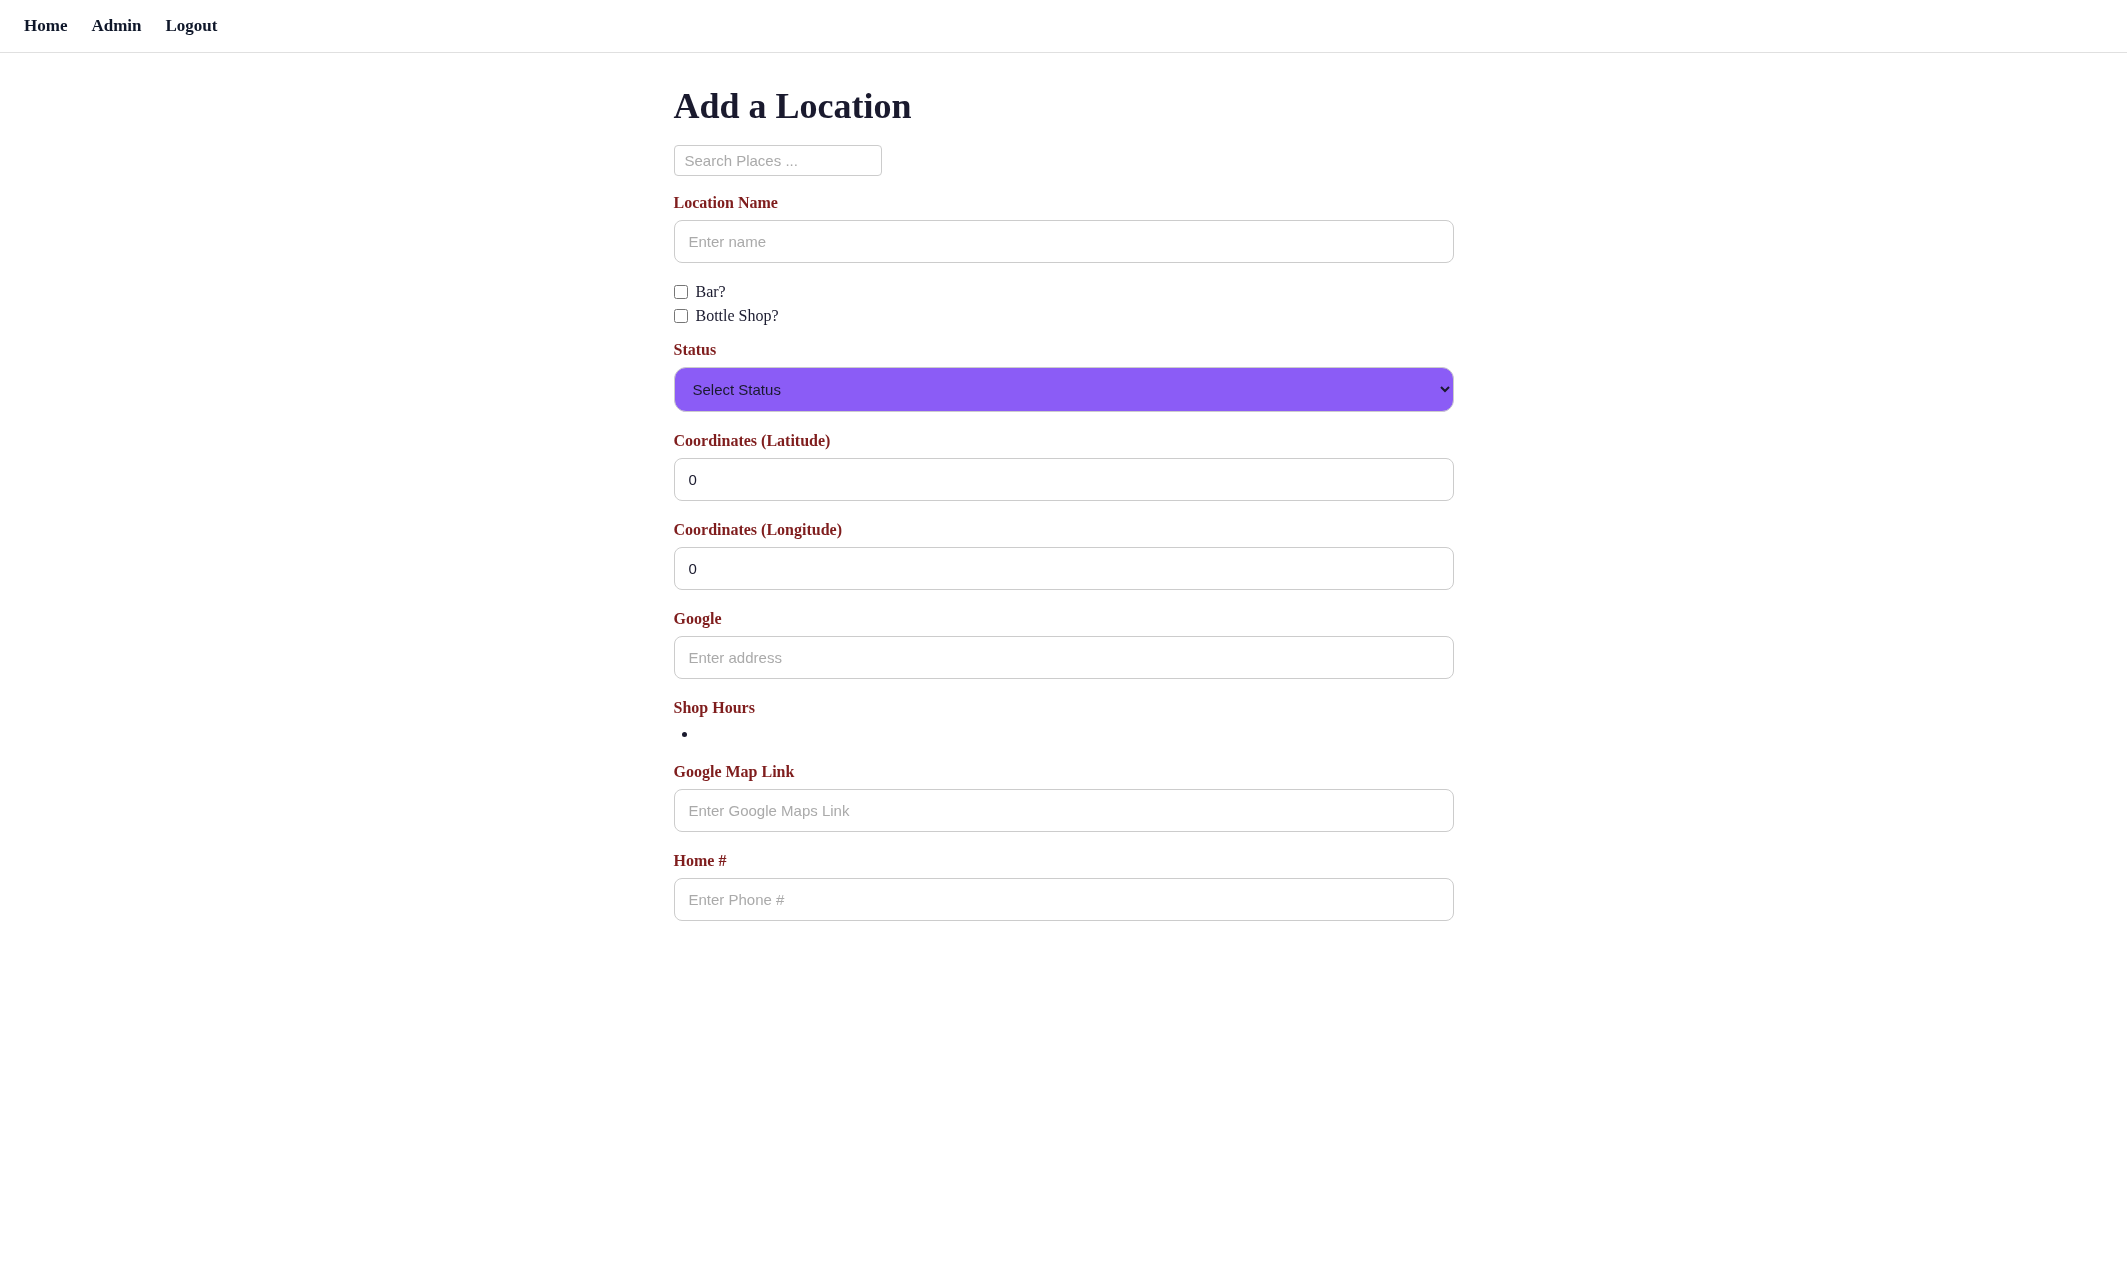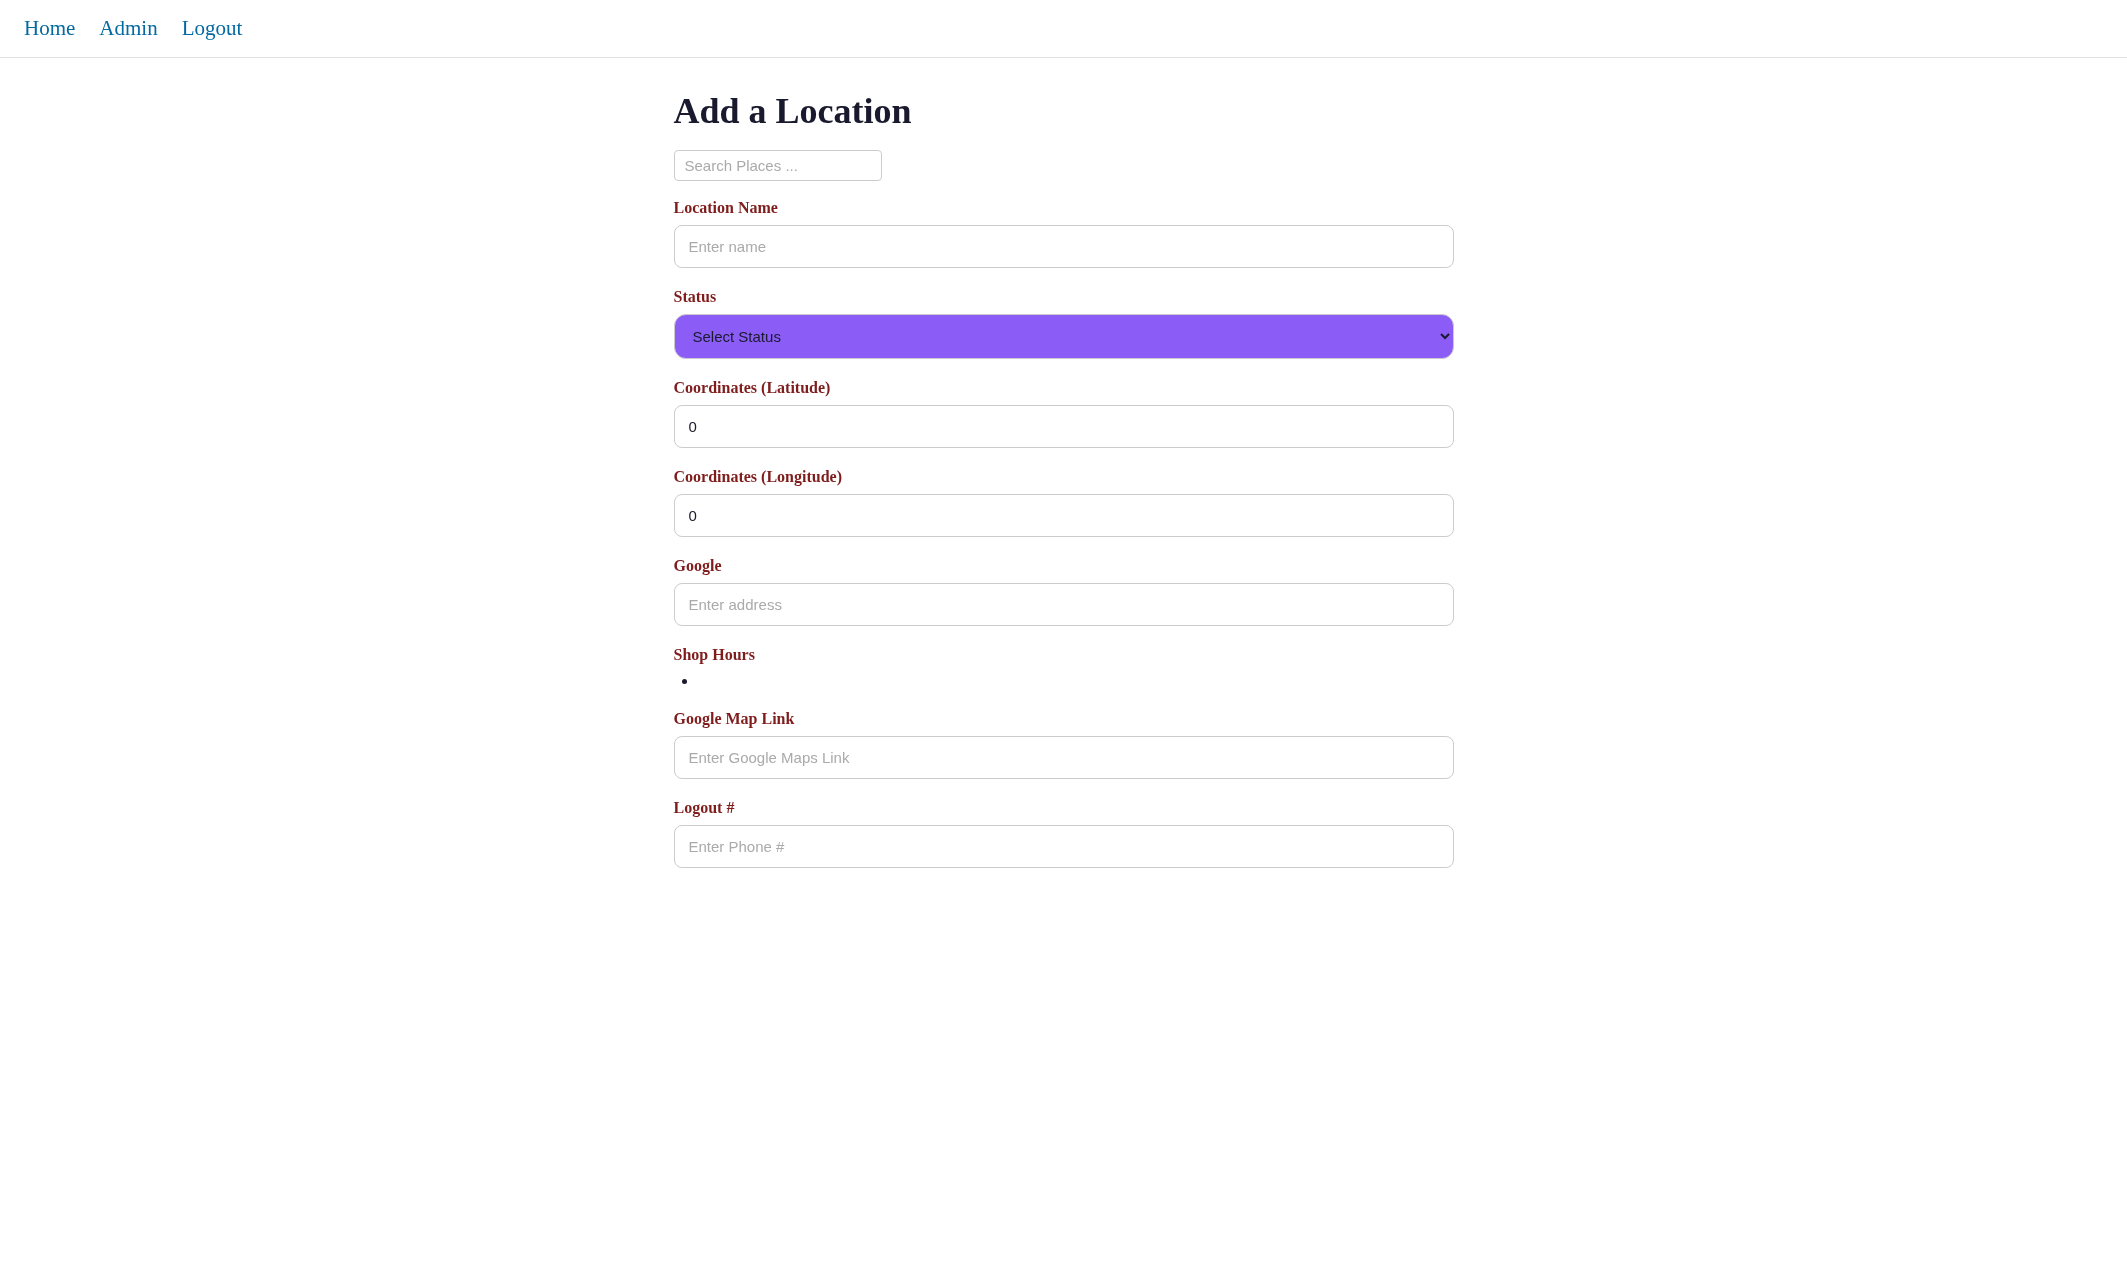--- a/index.html
+++ b/index.html
@@ -18,23 +18,24 @@
     nav {
       display: flex;
       gap: 24px;
       padding: 16px 24px;
       border-bottom: 1px solid #e0e0e0;
       background: #ffffff;
     }
 
     nav a {
       text-decoration: none;
-      color: #0369a1;
-      font-size: 21px;
+      color: #0f172a;
+      font-size: 17px;
       cursor: pointer;
+      font-weight: bold;
     }
 
     .main-content {
       max-width: 1100px;
       margin: 0 auto;
       padding: 32px 160px 60px 160px;
     }
 
     h1 {
       font-size: 36px;
@@ -145,20 +146,30 @@
   
   <input type="text" class="search-places-input" placeholder="Search Places ..." style="">
 
   
   <div class="form-group">
     <label class="form-label">Location Name</label>
     <input type="text" class="form-input" placeholder="Enter name" style="">
   </div>
 
   
+  <div class="checkbox-group">
+    <label class="checkbox-item">
+      <input type="checkbox" style="">
+      <span>Bar?</span>
+    </label>
+    <label class="checkbox-item">
+      <input type="checkbox" style="">
+      <span>Bottle Shop?</span>
+    </label>
+  </div>
 
   
   <div class="form-group">
     <label class="form-label">Status</label>
     <select class="form-select">
       <option value="">Select Status</option>
       <option value="active">Active</option>
       <option value="inactive">Inactive</option>
     </select>
   </div>
@@ -190,17 +201,17 @@
   </div>
 
   
   <div class="form-group">
     <label class="form-label">Google Map Link</label>
     <input type="text" class="form-input" placeholder="Enter Google Maps Link" style="">
   </div>
 
   
   <div class="form-group">
-    <label class="form-label">Logout #</label>
+    <label class="form-label">Home #</label>
     <input type="text" class="form-input" placeholder="Enter Phone #" style="">
   </div>
 
 </div>
 
 </body></html>

